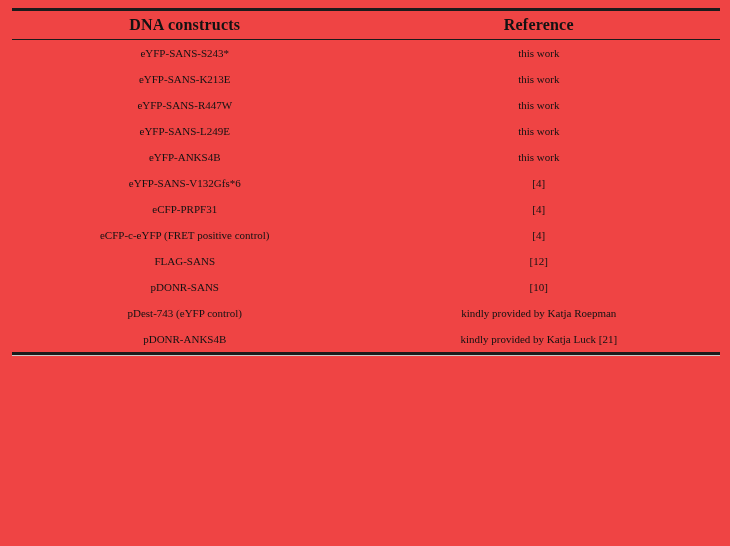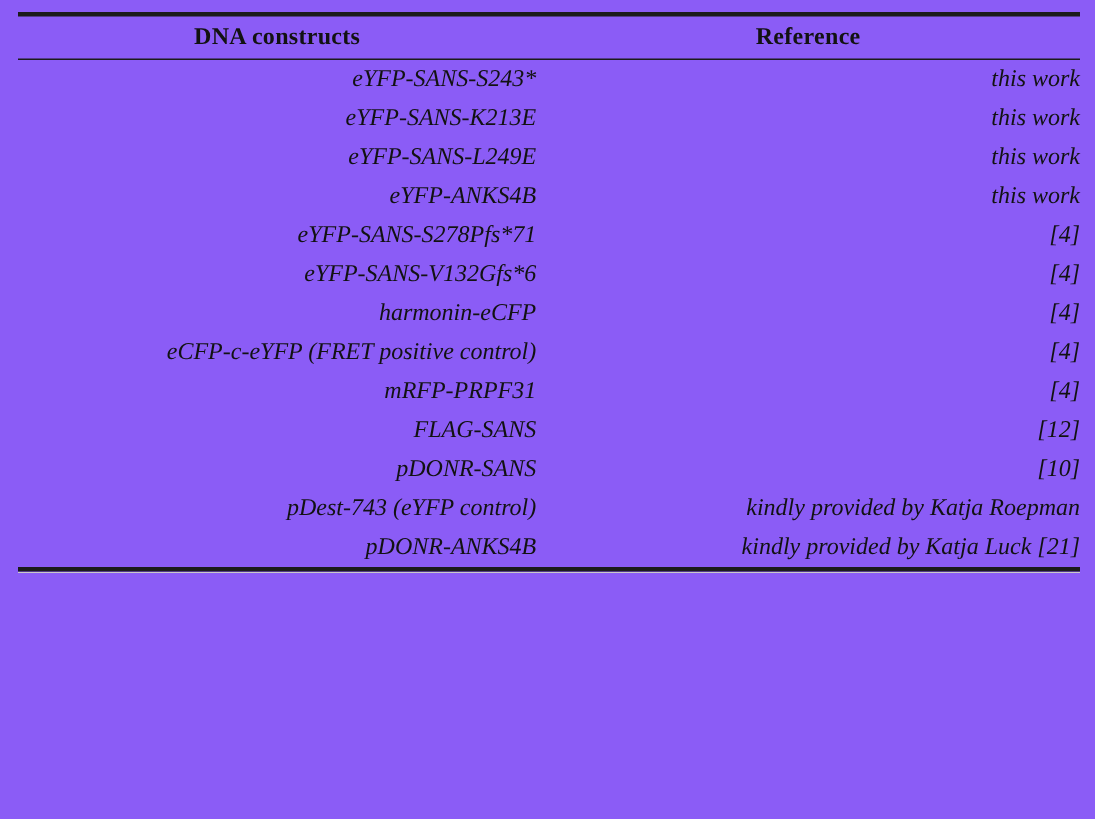--- a/index.html
+++ b/index.html
@@ -4,21 +4,21 @@
 <style>
   html, body {
     margin: 0;
     padding: 0;
     background: #ffffff;
   }
   .page {
     position: relative;
     width: 730px;
     height: 546px;
-    background: #8b5cf6;
+    background: #ef4444;
     font-family: "Liberation Serif", "DejaVu Serif", serif;
     color: #121212;
     overflow: hidden;
   }
   table.constructs-table {
     position: absolute;
     left: 12px;
     top: 8px;
     width: 708px;
     border-collapse: collapse;
@@ -33,26 +33,25 @@
     height: 28px;
     font-size: 16px;
     font-weight: bold;
     text-align: center;
     vertical-align: middle;
     padding: 0;
     letter-spacing: 0.2px;
   }
   table.constructs-table td {
     height: 26px;
-    font-size: 16px;
-    text-align: right;
+    font-size: 11px;
+    text-align: center;
     vertical-align: middle;
     padding: 0;
     white-space: nowrap;
-    font-style: italic;
   }
   col.col-construct { width: 48.8%; }
   col.col-reference { width: 51.2%; }
 </style>
 </head>
 <body>
 
 <div class="page">
   <table class="constructs-table">
     <colgroup>
@@ -68,45 +67,41 @@
     <tbody id="table-body">
         <tr>
           <td>eYFP-SANS-S243*</td>
           <td>this work</td>
         </tr>
         <tr>
           <td>eYFP-SANS-K213E</td>
           <td>this work</td>
         </tr>
         <tr>
+          <td>eYFP-SANS-R447W</td>
+          <td>this work</td>
+        </tr>
+        <tr>
           <td>eYFP-SANS-L249E</td>
           <td>this work</td>
         </tr>
         <tr>
           <td>eYFP-ANKS4B</td>
           <td>this work</td>
         </tr>
         <tr>
-          <td>eYFP-SANS-S278Pfs*71</td>
-          <td>[4]</td>
-        </tr>
-        <tr>
           <td>eYFP-SANS-V132Gfs*6</td>
           <td>[4]</td>
         </tr>
         <tr>
-          <td>harmonin-eCFP</td>
+          <td>eCFP-PRPF31</td>
           <td>[4]</td>
         </tr>
         <tr>
           <td>eCFP-c-eYFP (FRET positive control)</td>
-          <td>[4]</td>
-        </tr>
-        <tr>
-          <td>mRFP-PRPF31</td>
           <td>[4]</td>
         </tr>
         <tr>
           <td>FLAG-SANS</td>
           <td>[12]</td>
         </tr>
         <tr>
           <td>pDONR-SANS</td>
           <td>[10]</td>
         </tr>

